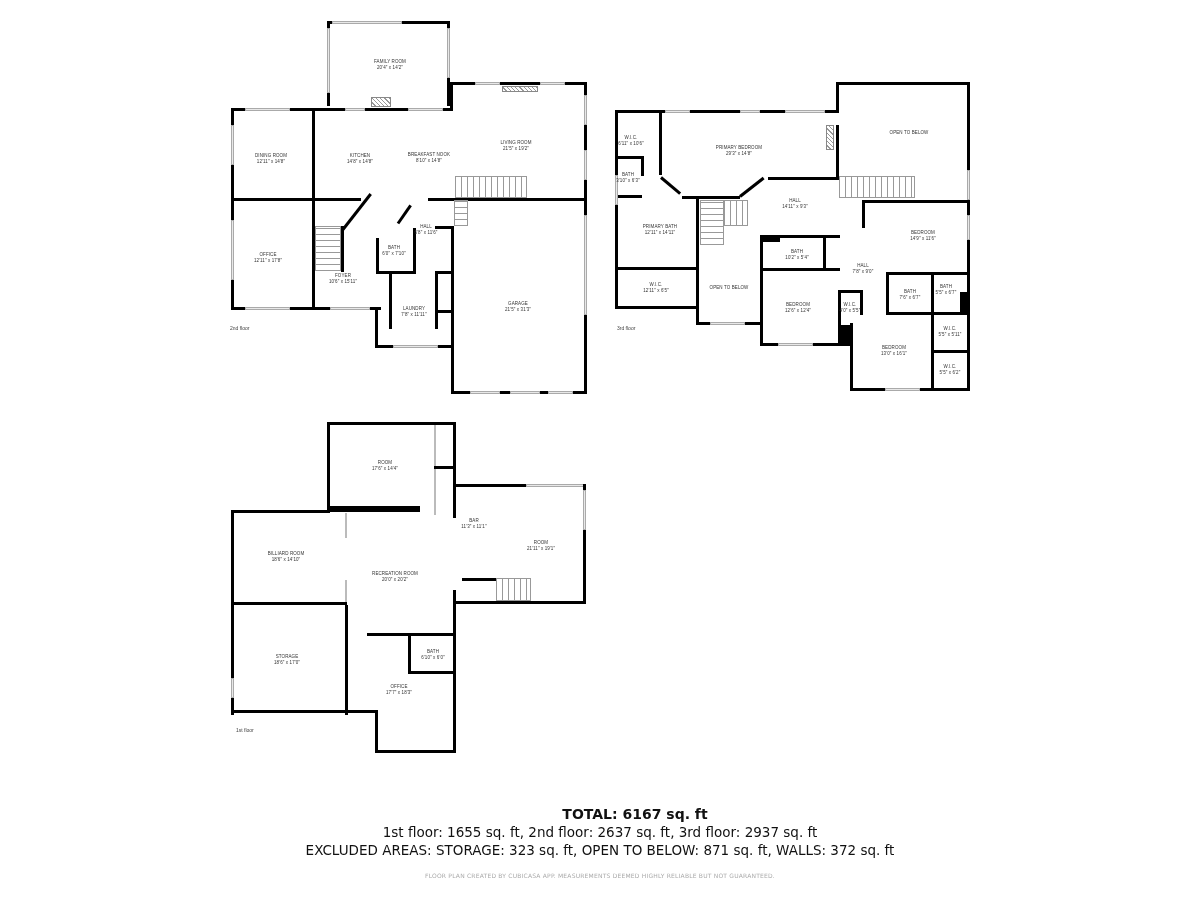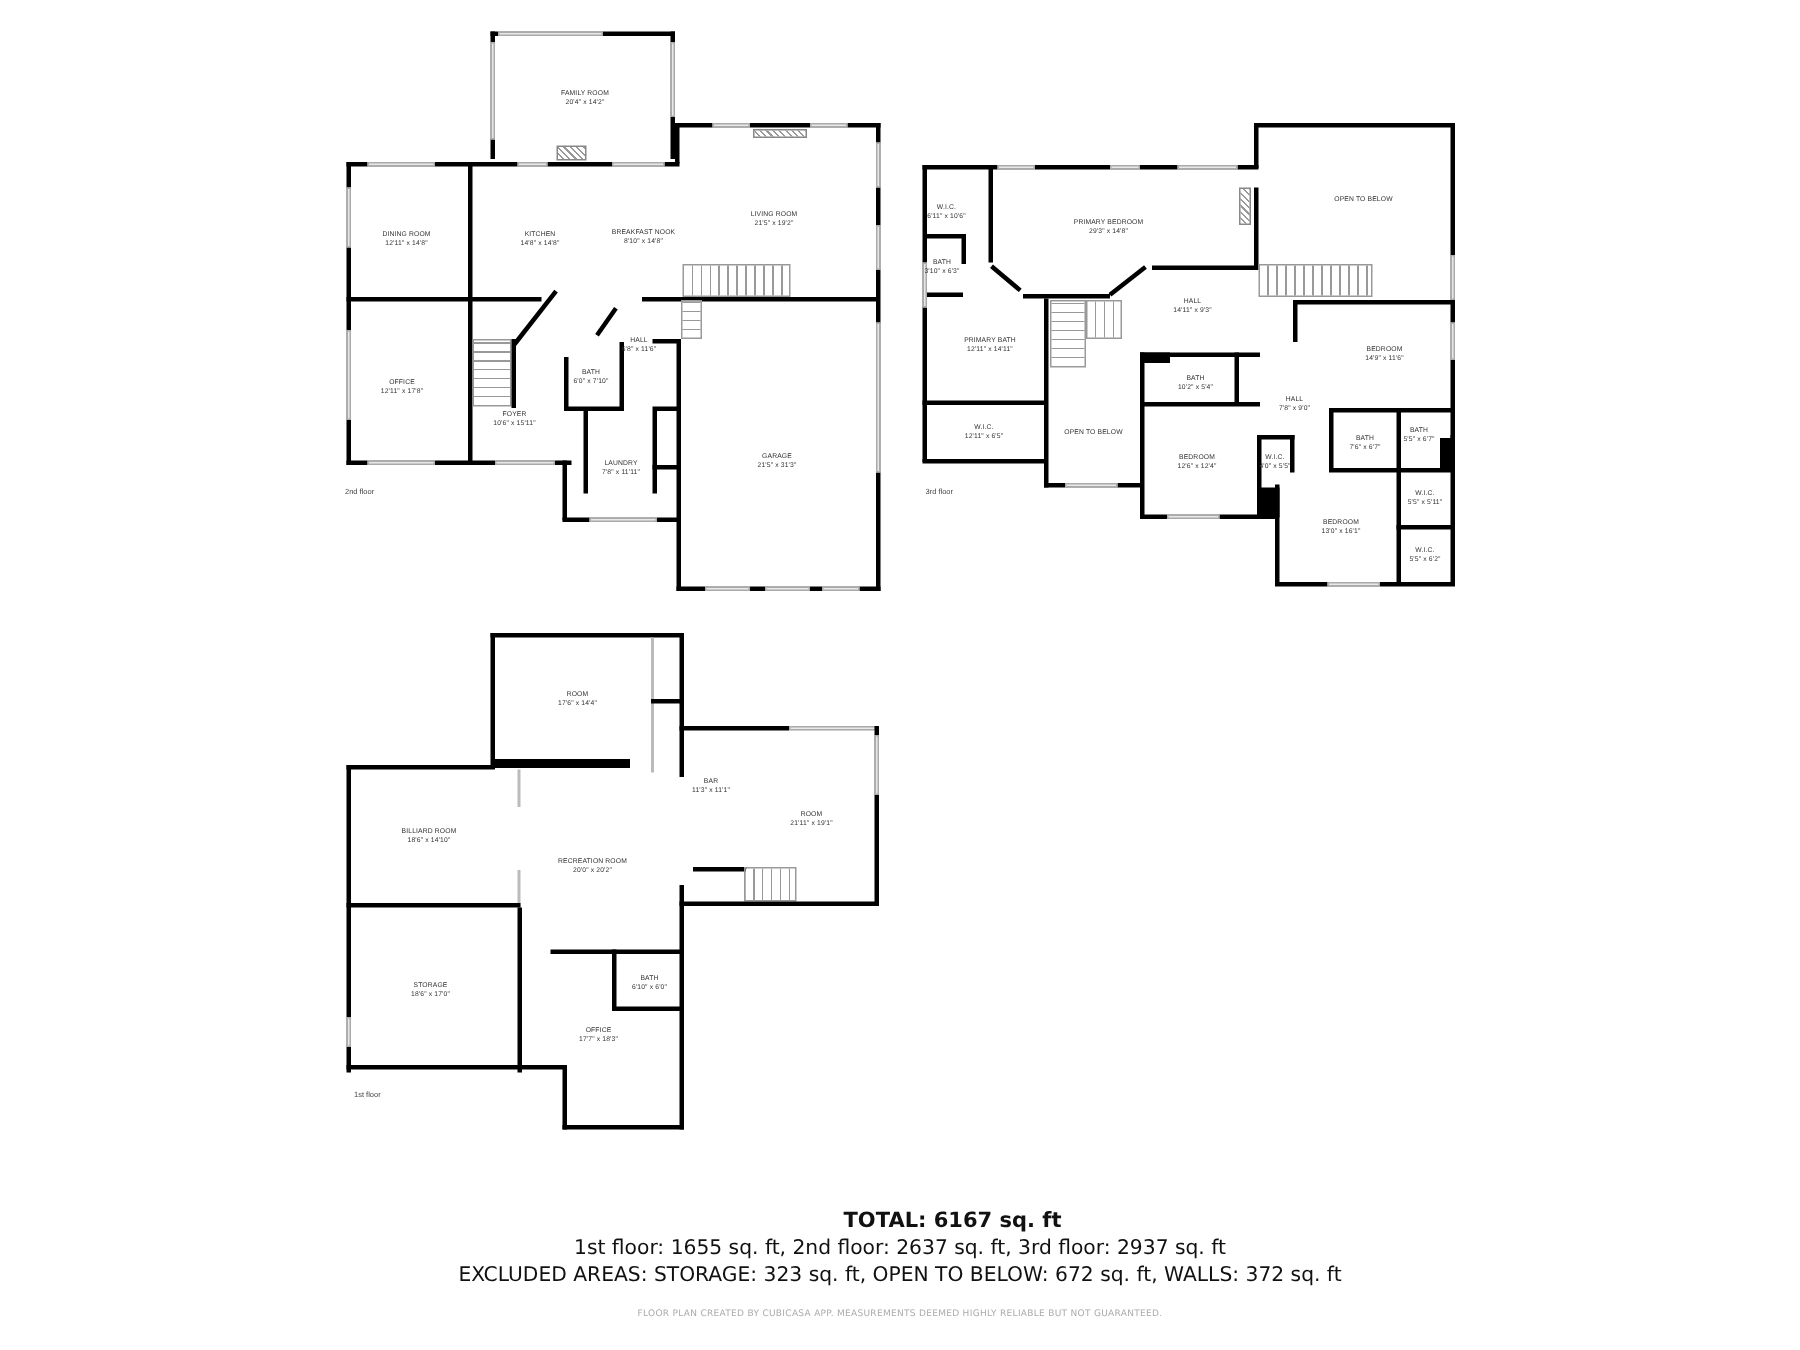--- a/index.html
+++ b/index.html
@@ -214,14 +214,14 @@
   <div class="lbl" style="left:286px;top:557px;"><span>BILLIARD ROOM</span><br><span>18'6" x 14'10"</span></div>
   <div class="lbl" style="left:395px;top:577px;"><span>RECREATION ROOM</span><br><span>20'0" x 20'2"</span></div>
   <div class="lbl" style="left:433px;top:655px;"><span>BATH</span><br><span>6'10" x 6'0"</span></div>
   <div class="lbl" style="left:287px;top:660px;"><span>STORAGE</span><br><span>18'6" x 17'0"</span></div>
   <div class="lbl" style="left:399px;top:690px;"><span>OFFICE</span><br><span>17'7" x 18'3"</span></div>
   <div class="floorlbl" style="left:236px;top:727px;">1st floor</div>
 </div>
 
 <div class="summary" id="total">TOTAL: 6167 sq. ft</div>
 <div class="summary" id="floors">1st floor: 1655 sq. ft, 2nd floor: 2637 sq. ft, 3rd floor: 2937 sq. ft</div>
-<div class="summary" id="excluded">EXCLUDED AREAS: STORAGE: 323 sq. ft, OPEN TO BELOW: 672 sq. ft, WALLS: 372 sq. ft</div>
+<div class="summary" id="excluded">EXCLUDED AREAS: STORAGE: 323 sq. ft, OPEN TO BELOW: 871 sq. ft, WALLS: 372 sq. ft</div>
 <div class="summary" id="disclaimer">FLOOR PLAN CREATED BY CUBICASA APP. MEASUREMENTS DEEMED HIGHLY RELIABLE BUT NOT GUARANTEED.</div>
 
 </body></html>

